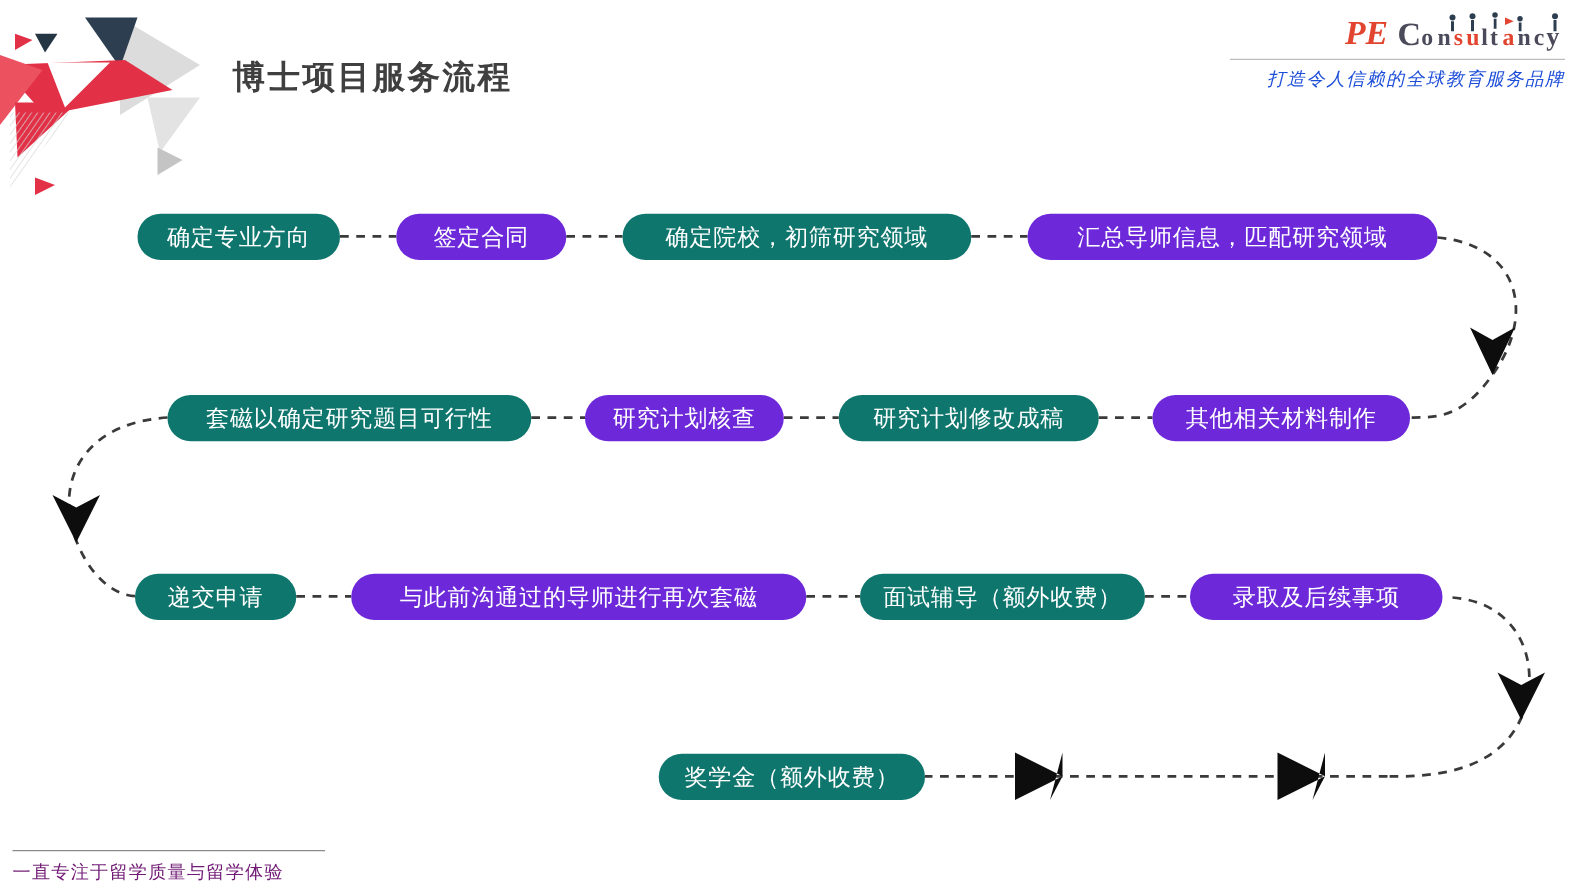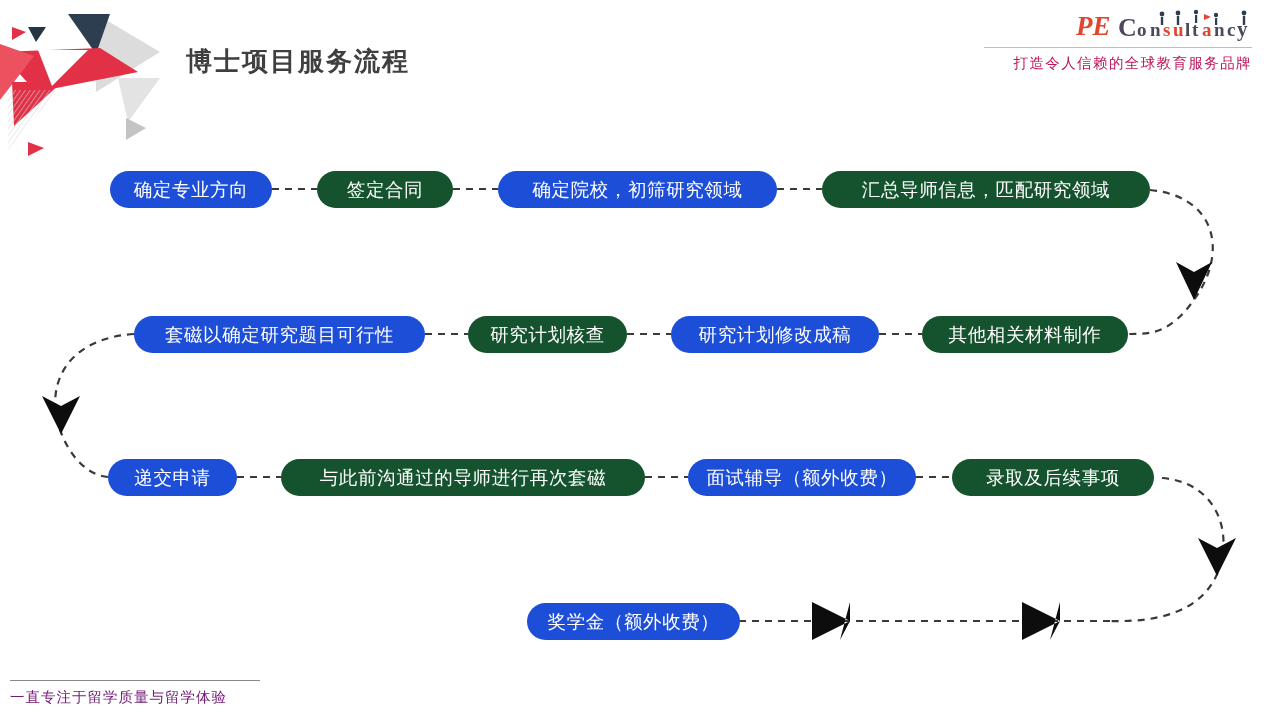--- a/index.html
+++ b/index.html
@@ -46,23 +46,24 @@
     display: block;
     margin: 0 0 0 auto;
   }
   #brand-rule {
     height: 1px;
     background: #bdbdbd;
     margin: 3px 0 6px 0;
   }
   #brand-tagline {
     font-size: 14.5px;
-    color: #be185d;
+    color: #1d4ed8;
     letter-spacing: 1.4px;
     white-space: nowrap;
+    font-style: italic;
   }
 
   
   #footer-block {
     position: absolute;
     left: 10px;
     bottom: 8px;
     width: 250px;
   }
   #footer-rule {
@@ -92,22 +93,22 @@
     display: flex;
     align-items: center;
     justify-content: center;
     color: #ffffff;
     font-size: 18.5px;
     letter-spacing: 0.6px;
     white-space: nowrap;
     box-sizing: border-box;
     padding: 0 18px;
   }
-  .node-red  { background: #1d4ed8; }
-  .node-gray { background: #14532d; }
+  .node-red  { background: #0f766e; }
+  .node-gray { background: #6d28d9; }
 </style>
 </head>
 <body>
 
 <svg id="corner-decoration" viewBox="0 0 180 160" xmlns="http://www.w3.org/2000/svg">
   <defs>
     <pattern id="hatch" width="4" height="4" patternUnits="userSpaceOnUse" patternTransform="rotate(35)">
       <line x1="0" y1="0" x2="0" y2="4" stroke="#d6d6d6" stroke-width="1.1"></line>
     </pattern>
   </defs>

